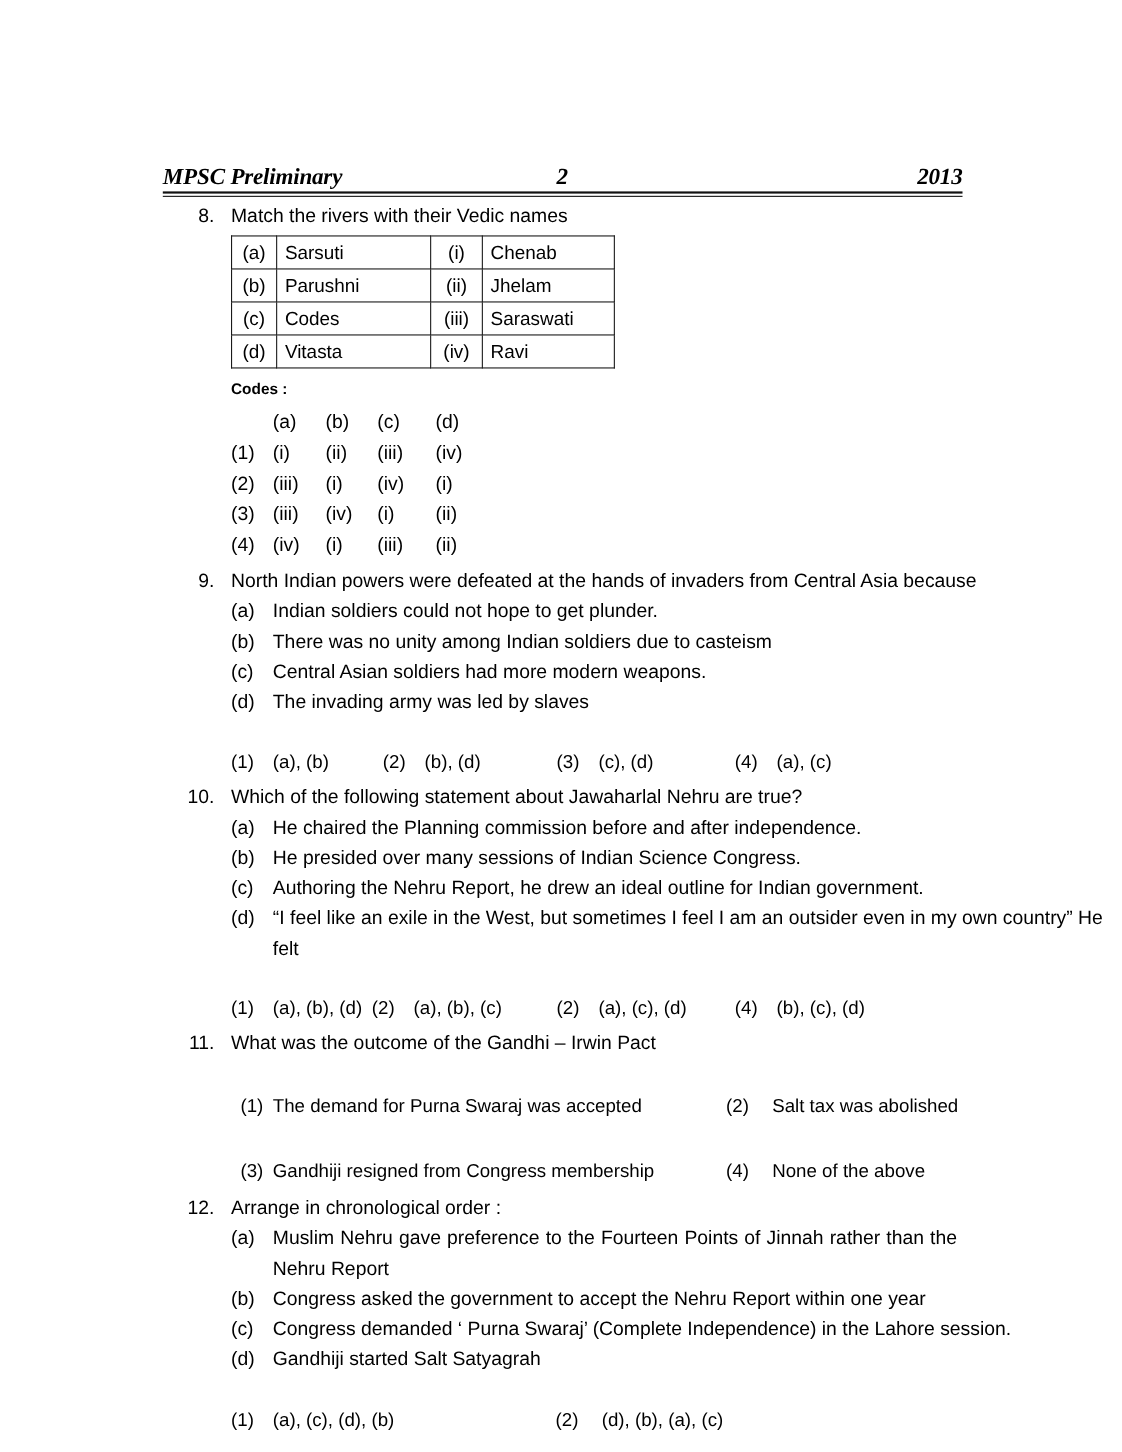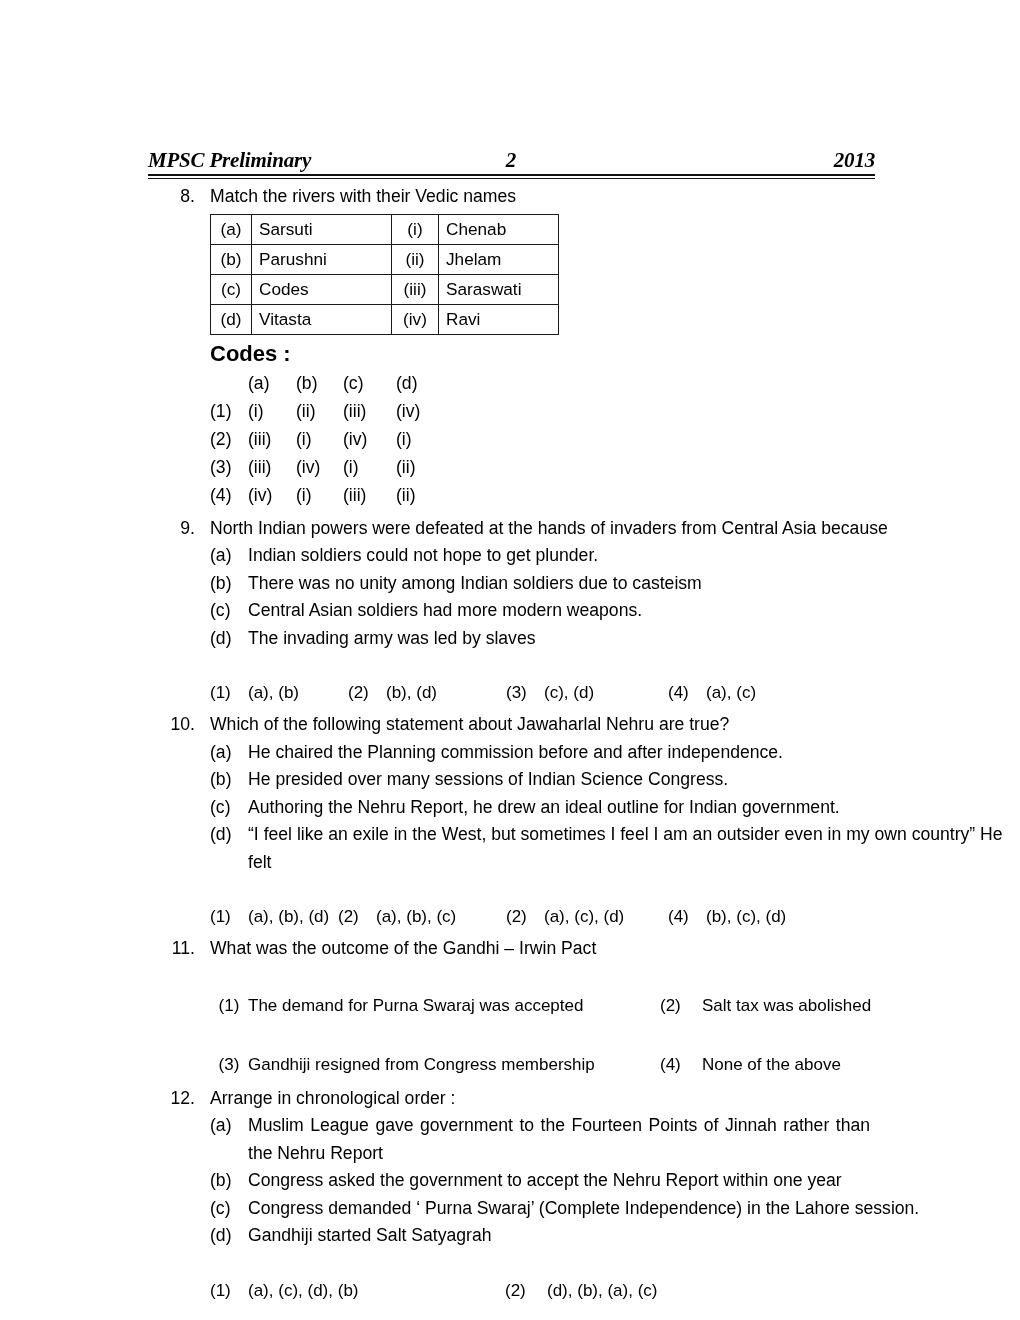--- a/index.html
+++ b/index.html
@@ -167,21 +167,21 @@
     padding-left: 0;
   }
   .match-table td.rval {
     width: 112px;
   }
 
   
   .codes-label {
     position: relative;
     margin-left: 210px;
-    font-size: 22px;
+    font-size: 14px;
     font-weight: bold;
     line-height: 29px;
     margin-top: 2px;
   }
   .codes-grid {
     position: relative;
     margin-left: 210px;
     margin-top: 1px;
   }
   .codes-row {
@@ -453,21 +453,21 @@
     <div class="sp-6"></div>
 
     <div class="qblock">
       <div class="qline">
         <span class="qnum">12.</span>
         <span class="qtext">Arrange in chronological order :</span>
       </div>
 
       <div class="optline justify">
         <span class="optlabel">(a)</span>
-        <span class="opttext">Muslim League gave government to the Fourteen Points of Jinnah rather than the Nehru Report</span>
+        <span class="opttext">Muslim Nehru gave preference to the Fourteen Points of Jinnah rather than the Nehru Report</span>
       </div>
       <div class="optline">
         <span class="optlabel">(b)</span>
         <span class="opttext">Congress asked the government to accept the Nehru Report within one year</span>
       </div>
       <div class="optline">
         <span class="optlabel">(c)</span>
         <span class="opttext">Congress demanded ‘ Purna Swaraj’ (Complete Independence) in the Lahore session.</span>
       </div>
       <div class="optline">

